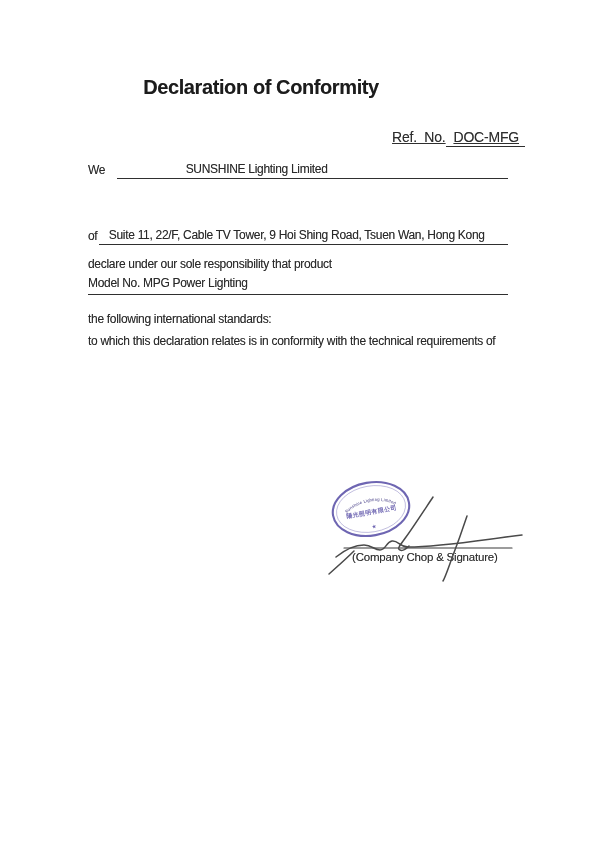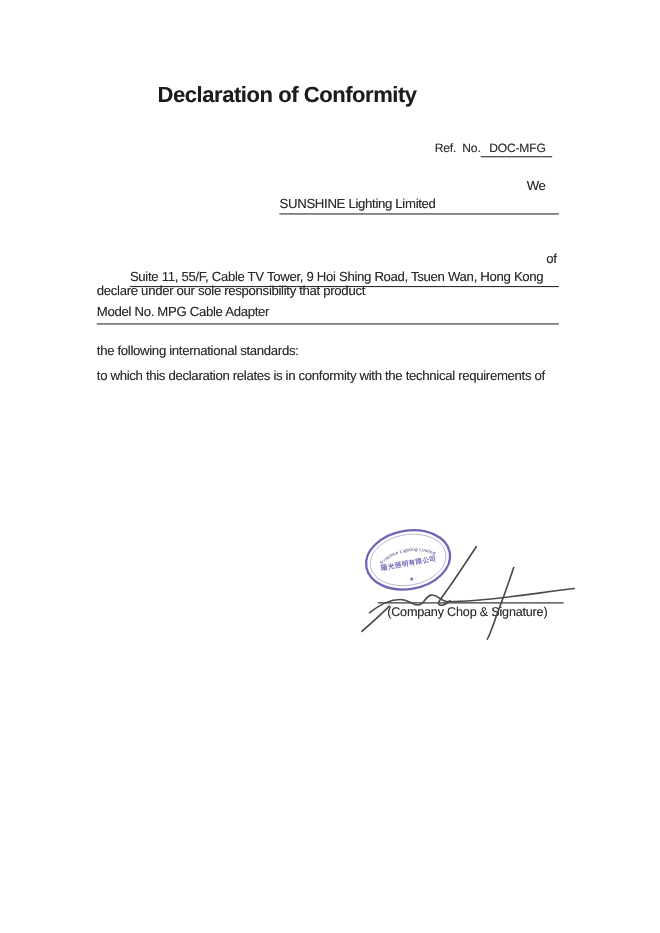--- a/index.html
+++ b/index.html
@@ -6,23 +6,23 @@
   .page{
     position:relative;width:600px;height:848px;background:#ffffff;overflow:hidden;
     font-family:"Liberation Sans",sans-serif;color:#2e2e2e;
   }
   .page *{text-shadow:0 0 0.4px rgba(45,45,45,.45);}
   .title{
     position:absolute;top:76px;left:0;width:522px;margin:0;text-align:center;
     font-size:20px;font-weight:bold;color:#1c1c1c;letter-spacing:-0.4px;
   }
   .body-text{font-size:12px;letter-spacing:-0.3px;color:#2a2a2a;}
-  .ref-row{position:absolute;top:129px;right:98px;font-size:11px;letter-spacing:-0.2px;white-space:pre;}
+  .ref-row{position:absolute;top:129px;right:75px;font-size:14px;letter-spacing:-0.2px;white-space:pre;text-decoration:underline;}
   .ref-row .uval{border-bottom:1.3px solid #2f2f2f;padding:0 6px 1px 8px;}
-  .line-row{position:absolute;left:88px;width:420px;display:flex;align-items:flex-end;white-space:nowrap;flex-direction:column;}
+  .line-row{position:absolute;left:88px;width:420px;display:flex;align-items:flex-end;white-space:nowrap;}
   .we-row{top:162px;}
   .we-row .label{margin-right:12px;padding-bottom:2px;}
   .we-row .fill{flex:1;border-bottom:1.3px solid #2f2f2f;text-align:center;padding:0 112px 2px 0;overflow:visible;}
   .of-row{top:196px;margin-top:32px;}
   .of-row .label{margin-right:2px;padding-bottom:2px;}
   .of-row .fill{flex:1;border-bottom:1.3px solid #2f2f2f;text-align:center;padding:0 14px 2px 0;}
   .declare-line{position:absolute;top:257px;left:88px;white-space:nowrap;}
   .model-line{
     position:absolute;top:276px;left:88px;width:420px;
     border-bottom:1.3px solid #2f2f2f;padding-bottom:4px;white-space:nowrap;
@@ -51,26 +51,26 @@
 
   <div class="ref-row"><span>Ref.  No.</span><span class="uval">DOC-MFG</span></div>
 
   <div class="line-row we-row body-text">
     <span class="label">We</span>
     <span class="fill">SUNSHINE Lighting Limited</span>
   </div>
 
   <div class="line-row of-row body-text">
     <span class="label">of</span>
-    <span class="fill">Suite 11, 55/F, Cable TV Tower, 9 Hoi Shing Road, Tsuen Wan, Hong Kong</span>
+    <span class="fill">Suite 11, 22/F, Cable TV Tower, 9 Hoi Shing Road, Tsuen Wan, Hong Kong</span>
   </div>
 
   <div class="declare-line body-text">declare under our sole responsibility that product</div>
 
-  <div class="model-line body-text">Model No. MPG Cable Adapter</div>
+  <div class="model-line body-text">Model No. MPG Power Lighting</div>
 
   <div class="conformity body-text">
     <div>the following international standards:</div>
     <div>to which this declaration relates is in conformity with the technical requirements of</div>
   </div>
 
 
   <svg class="stamp" viewBox="-41 -29 82 58" xmlns="http://www.w3.org/2000/svg">
     <ellipse cx="0" cy="0" rx="38.5" ry="26.5" fill="none" stroke="#5b51a8" stroke-width="2.1"></ellipse>
     <ellipse cx="0" cy="0" rx="34.8" ry="23" fill="none" stroke="#5b51a8" stroke-width="0.5" opacity="0.8"></ellipse>

